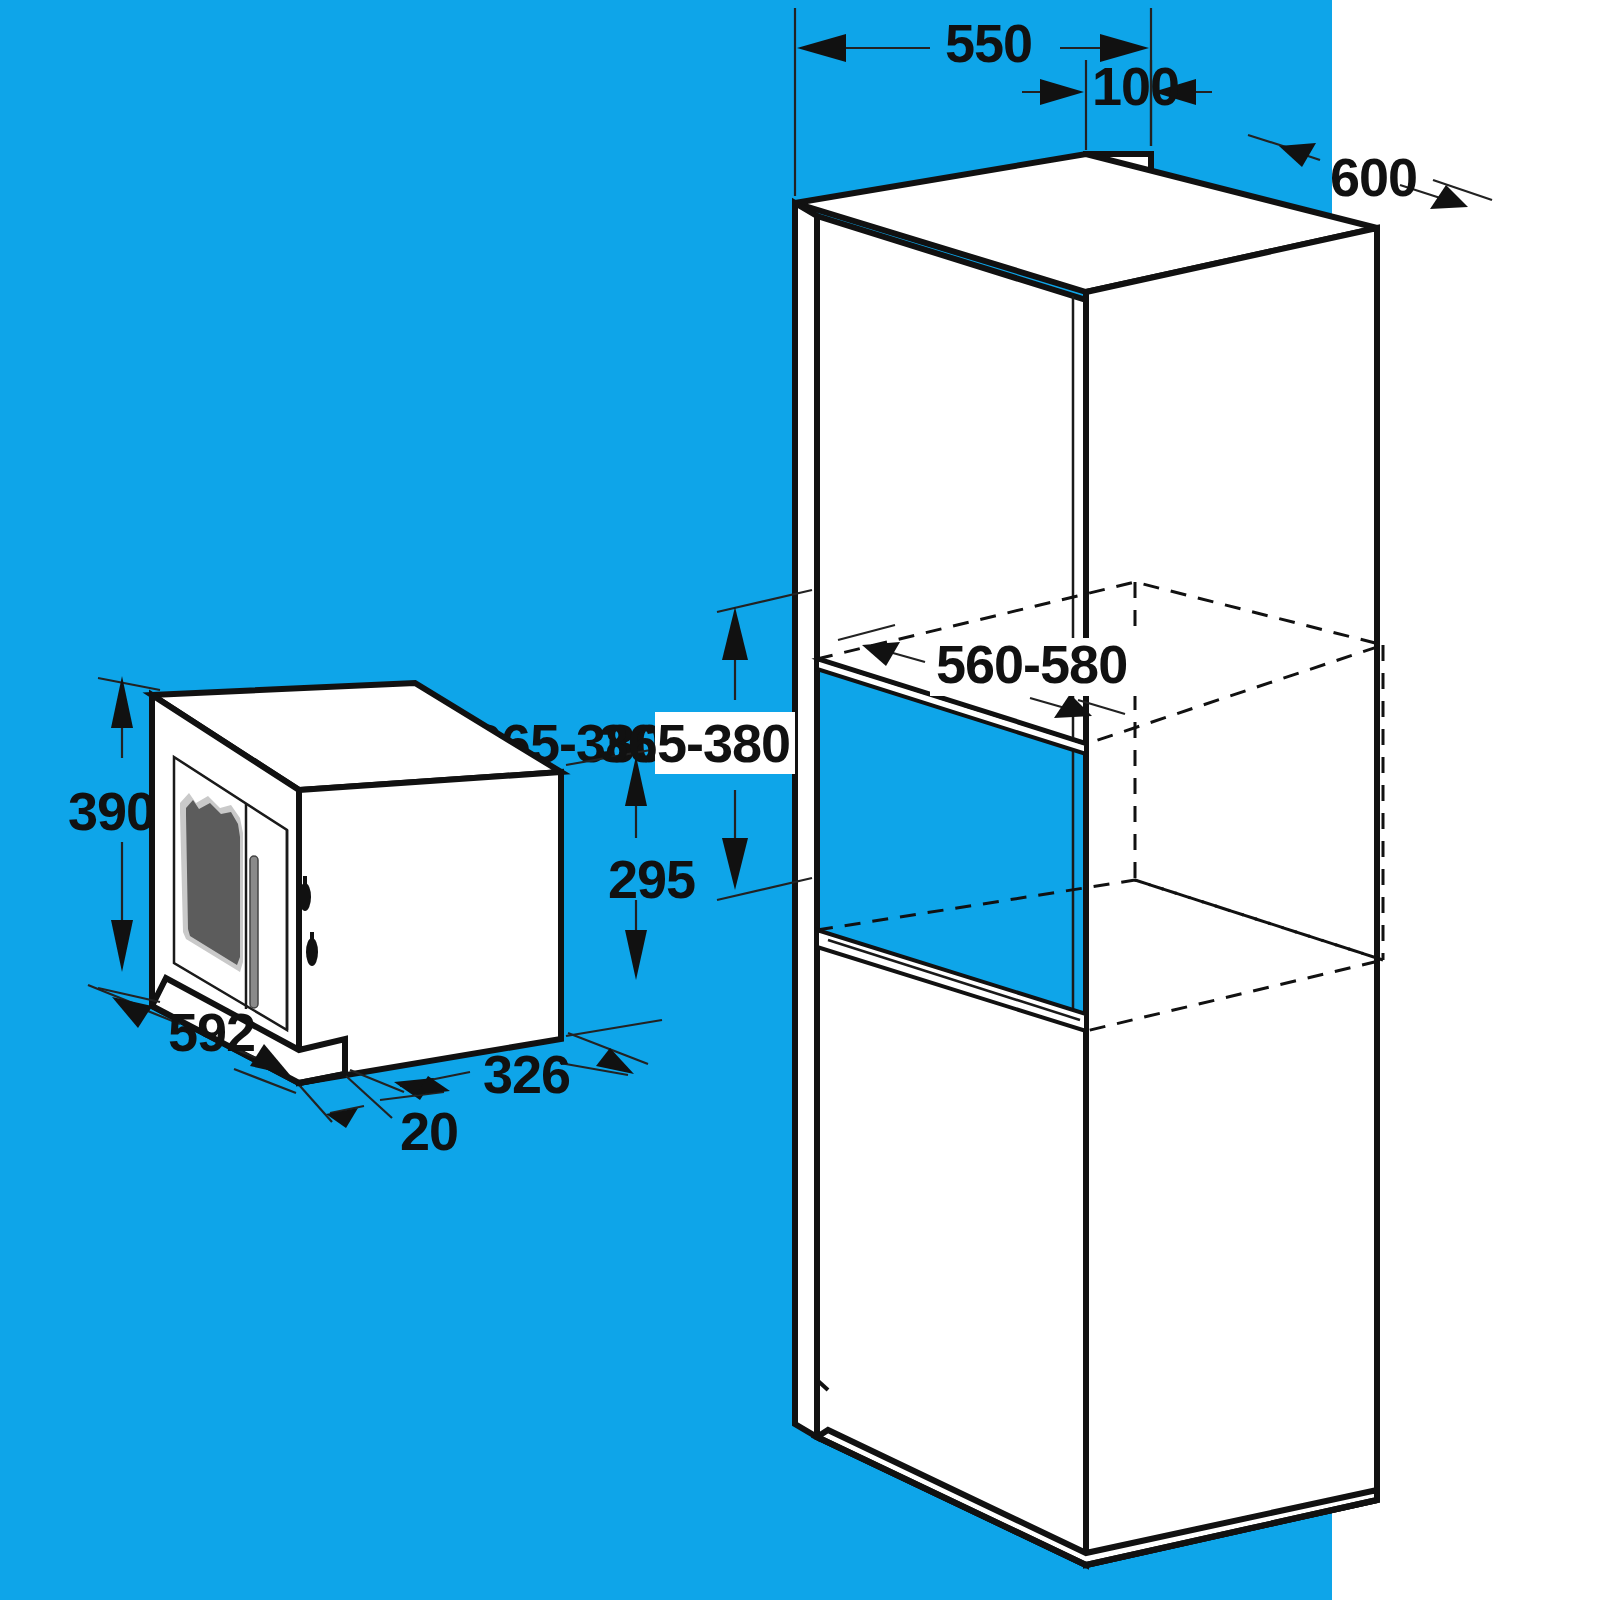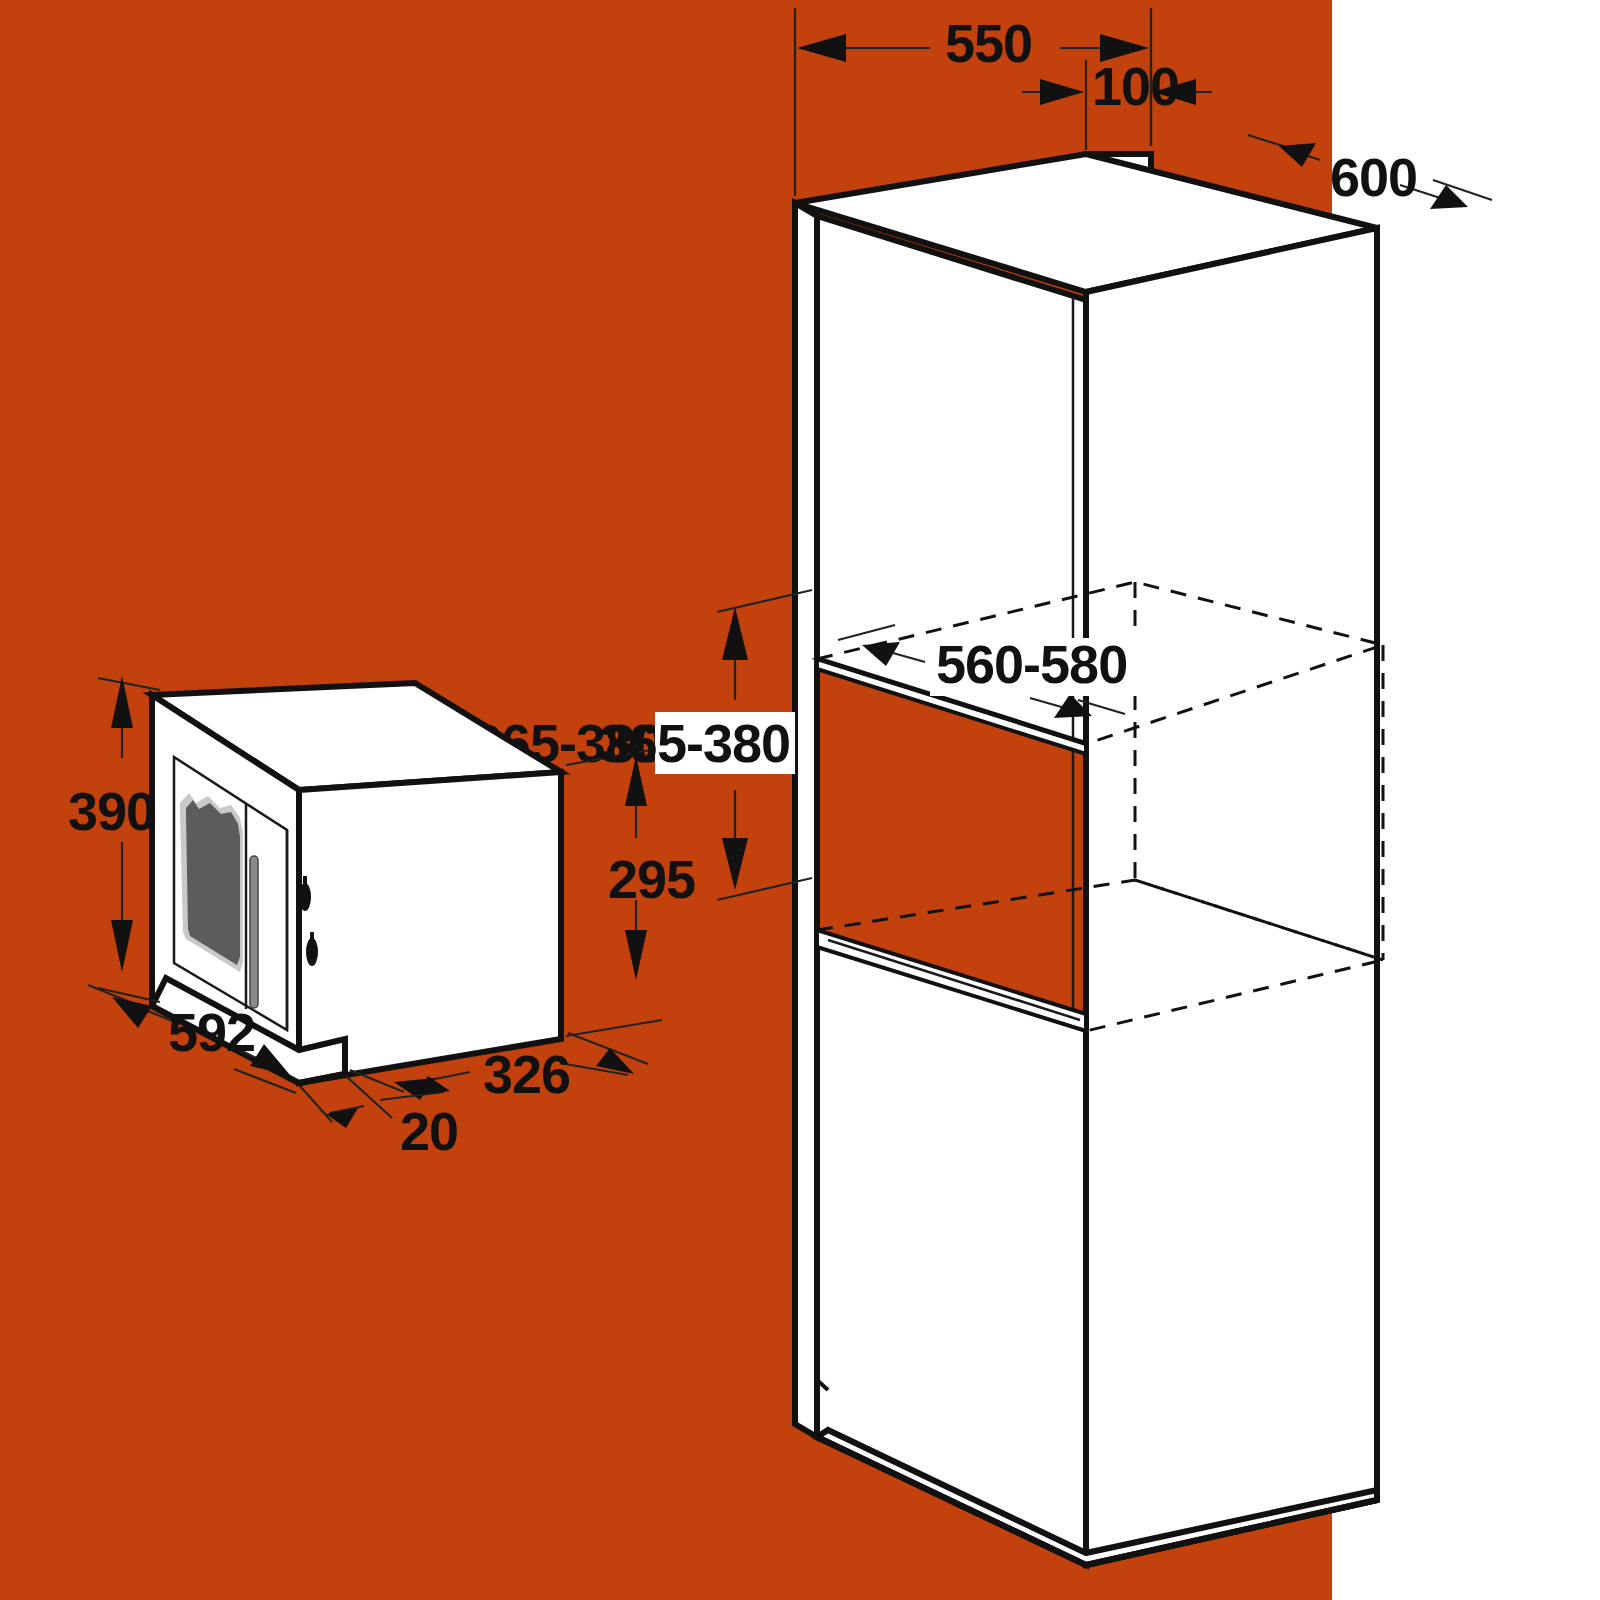--- a/index.html
+++ b/index.html
@@ -11,21 +11,21 @@
   body {
     width: 1600px;
     height: 1600px;
     overflow: hidden;
     font-family: "Liberation Sans", sans-serif;
   }
   #sheet {
     position: relative;
     width: 1332px;
     height: 1600px;
-    background: #c2410c;
+    background: #0ea5e9;
   }
   svg#drawing {
     position: absolute;
     top: 0;
     left: 0;
     width: 1600px;
     height: 1600px;
     display: block;
   }
   .dim-text {

